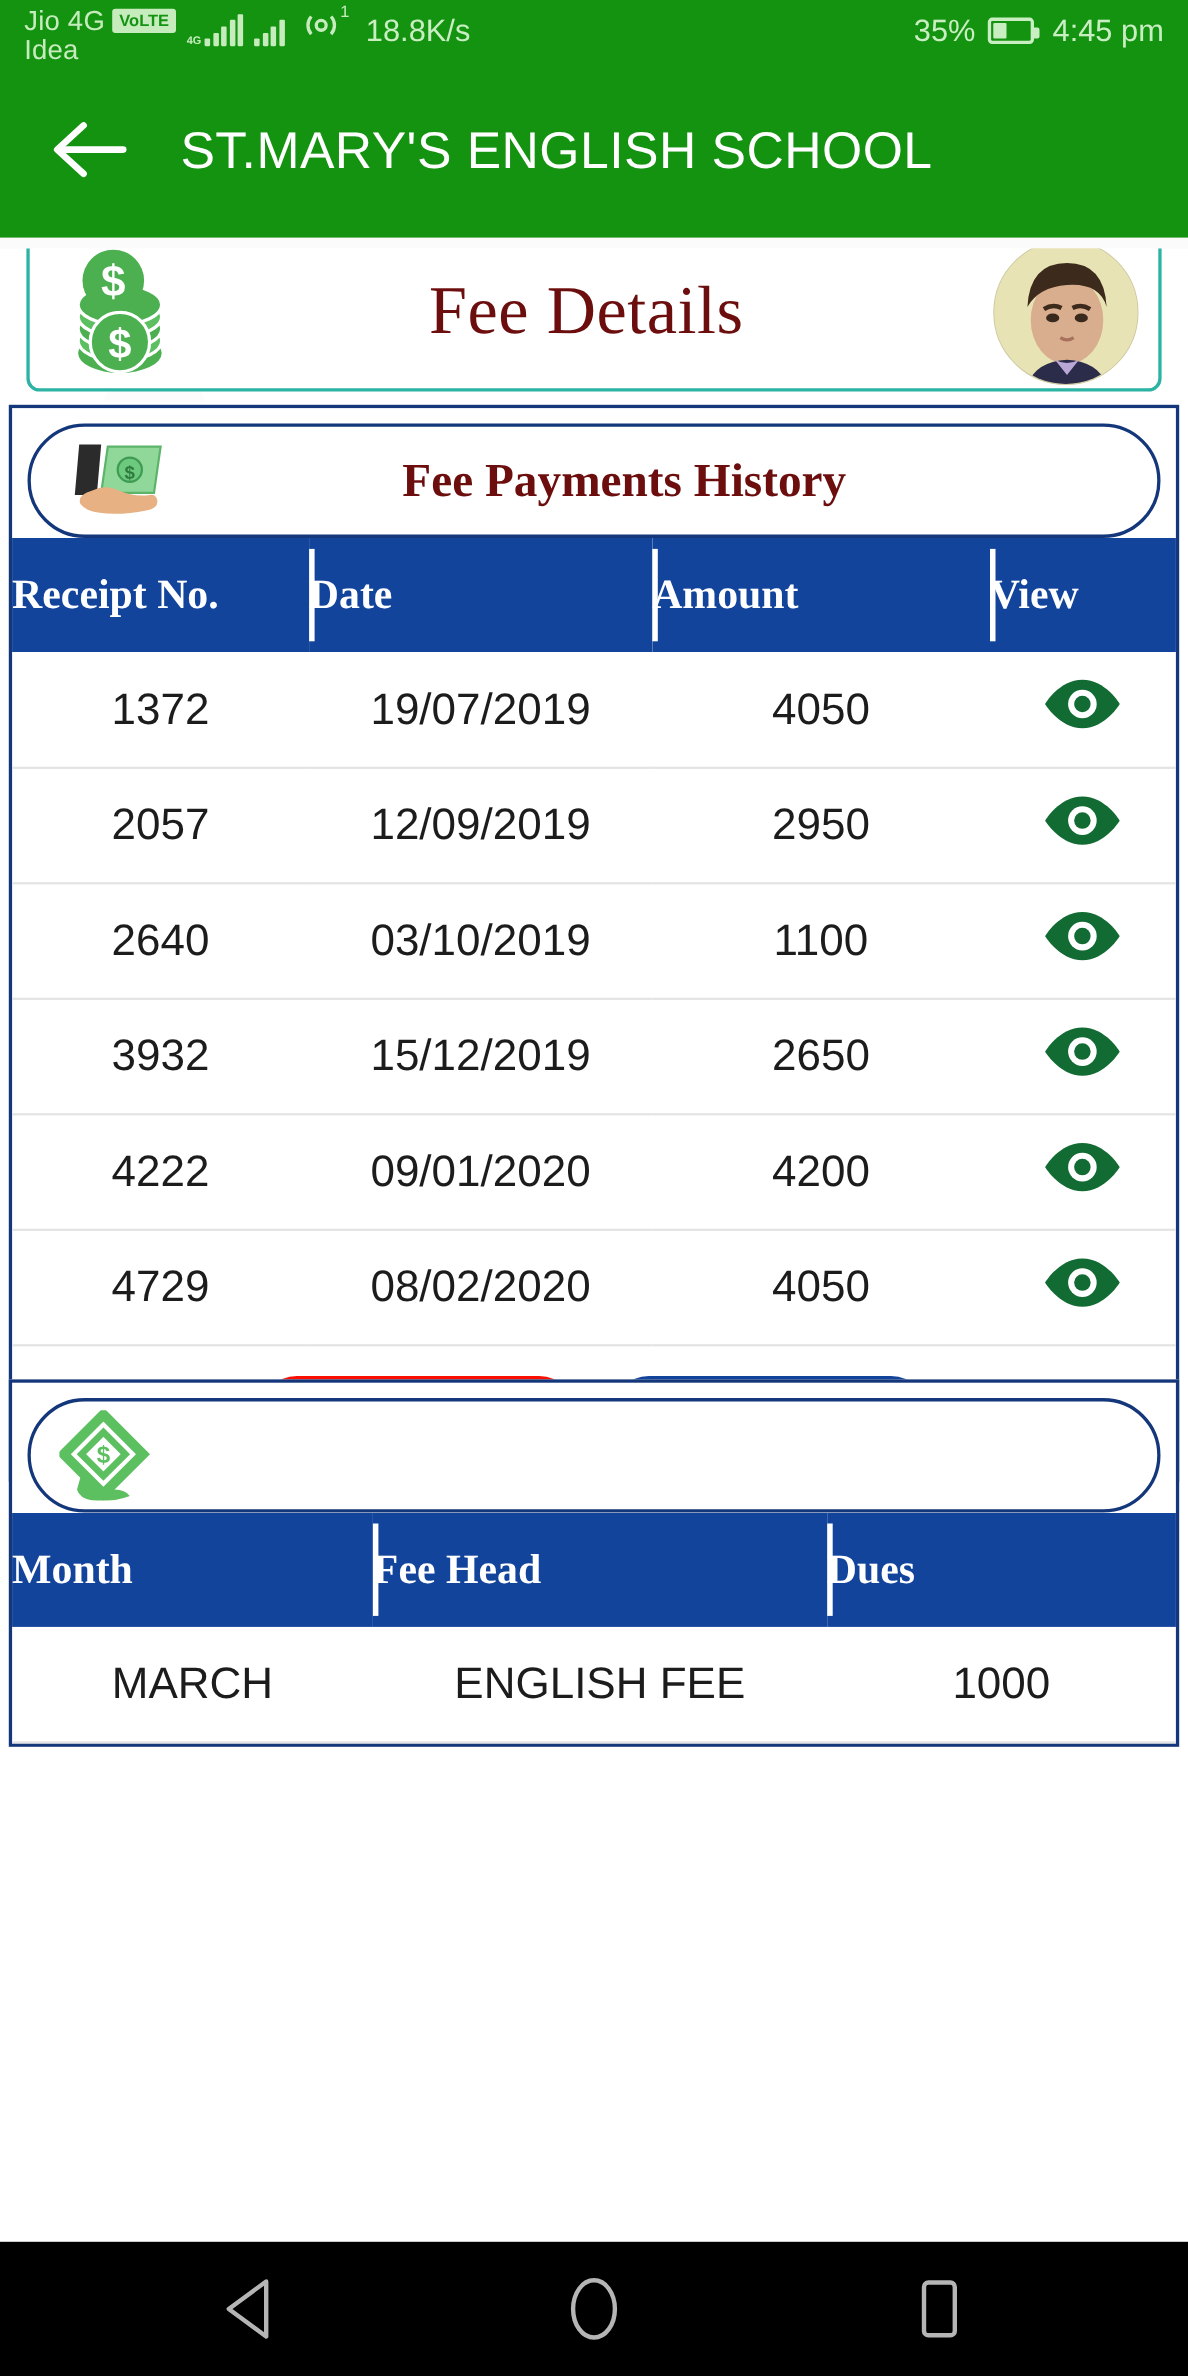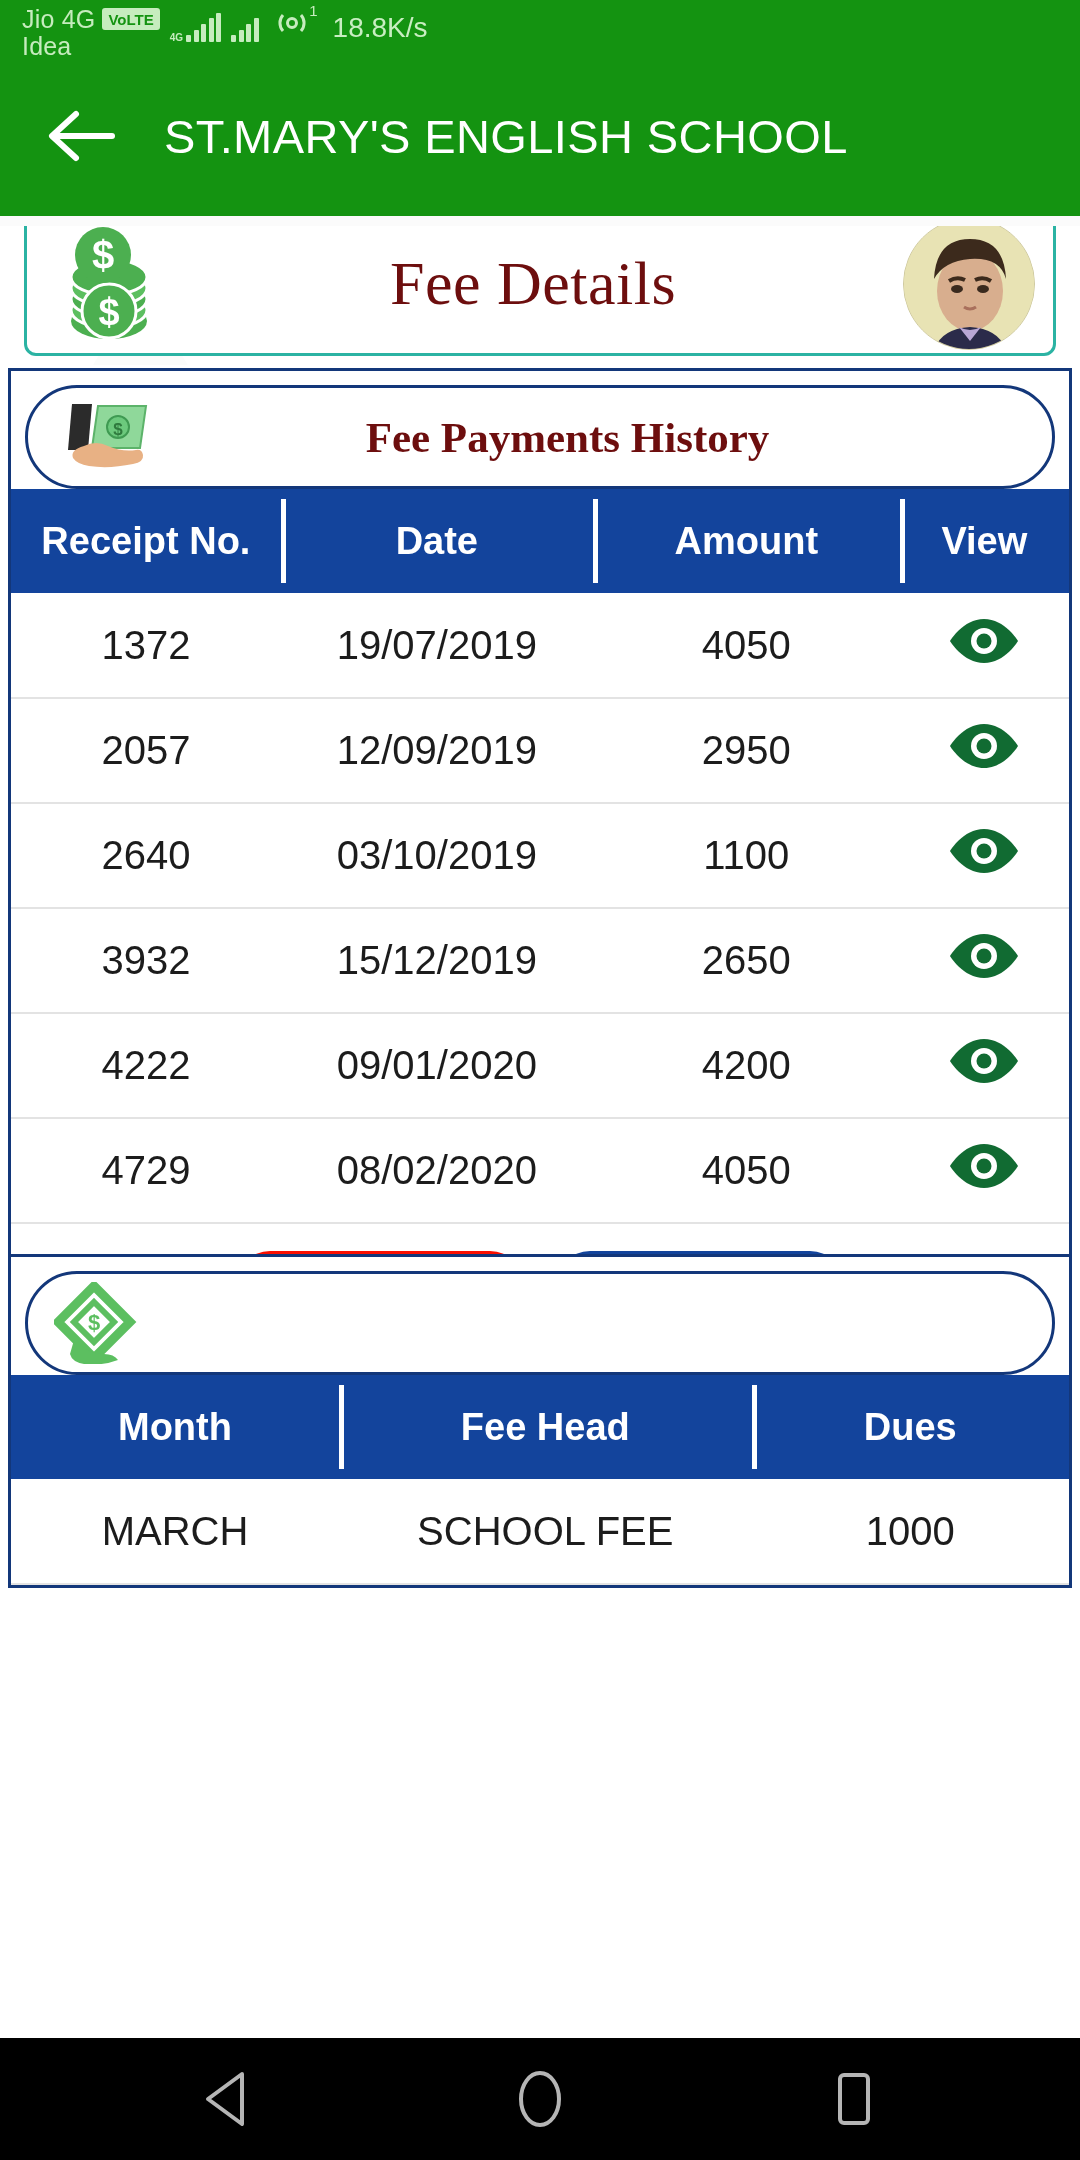--- a/index.html
+++ b/index.html
@@ -10,21 +10,20 @@
     overflow:hidden;
   }
   .phone { position:relative; width:1080px; height:2160px; background:#fbfbfb; }
 
   
   .statusbar {
     position:absolute; top:0; left:0; width:1080px; height:66px;
     background:#149311; color:#bfe8b8;
     display:flex; align-items:flex-start; justify-content:space-between;
     padding:6px 22px 0 22px;
-    flex-direction:column;
   }
   .sb-left { display:flex; align-items:flex-start; gap:10px; }
   .carriers { display:flex; flex-direction:column; line-height:1.06; }
   .carrier-row { display:flex; align-items:center; gap:7px; }
   .carrier-txt { font-size:25px; color:#c6ecbe; letter-spacing:.2px; }
   .volte {
     font-size:15px; font-weight:bold; color:#149311; background:#c6ecbe;
     border-radius:3px; padding:1px 4px 0 4px; line-height:1.15;
     border:2px solid #c6ecbe;
   }
@@ -113,21 +112,21 @@
   .sec-header .tt {
     flex:1; text-align:center; color:#6d0e0e; font-size:43px; font-weight:bold;
     font-family:"Liberation Serif", serif; margin-left:-50px;
   }
 
   
   table { width:100%; border-collapse:collapse; table-layout:fixed; }
   .thead-row { background:#13449c; }
   .thead-row th {
     color:#ffffff; font-size:38px; font-weight:bold; height:104px;
-    text-align:center; position:relative; font-family:Liberation Sans, sans-serif;
+    text-align:left; position:relative; font-family:Liberation Serif, serif;
   }
   .thead-row th + th::before {
     content:""; position:absolute; left:0; top:10px; bottom:10px;
     width:5px; background:#ffffff;
   }
   .tbody-row td {
     height:105px; text-align:center; font-size:40px; color:#1c1c1c;
     border-bottom:2px solid #e3e3e3; font-family:"Liberation Sans", sans-serif;
   }
   .tbody-row:last-child td { border-bottom:2px solid #e3e3e3; }
@@ -392,21 +391,21 @@
         <thead>
           <tr class="thead-row">
             <th>Month</th>
             <th>Fee Head</th>
             <th>Dues</th>
           </tr>
         </thead>
         <tbody>
           <tr class="tbody-row">
             <td>MARCH</td>
-            <td>SCHOOL FEE</td>
+            <td>ENGLISH FEE</td>
             <td>1000</td>
           </tr>
         </tbody>
       </table>
     </div>
   </div>
 
   <div class="navbar">
     <div class="nav-ico">
       <svg width="52" height="58" viewBox="0 0 52 58">

